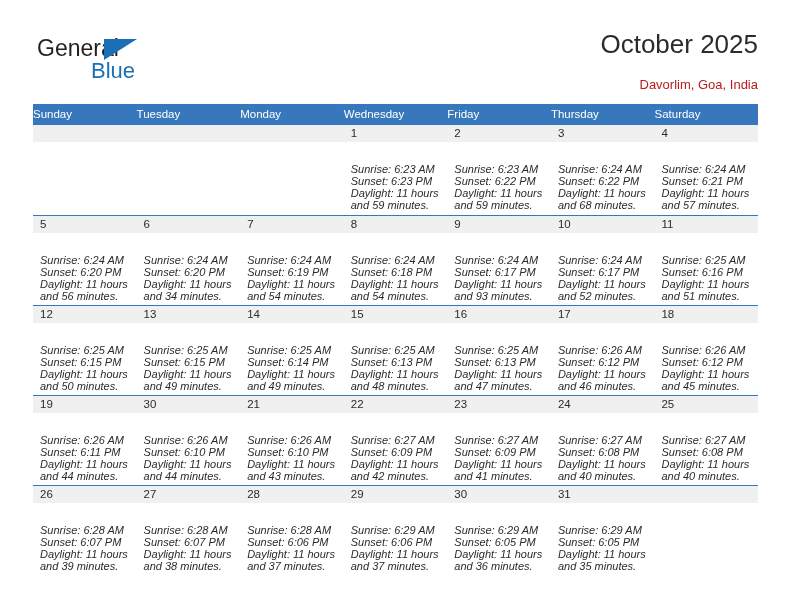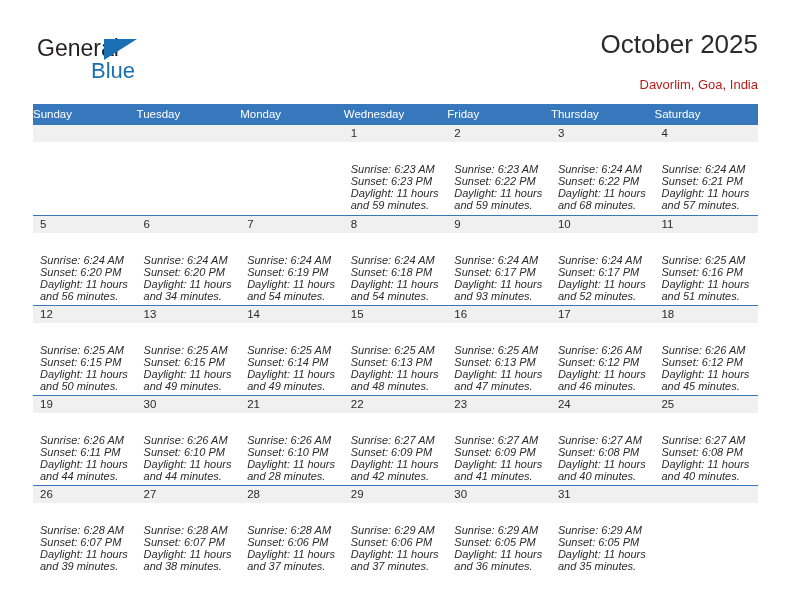--- a/index.html
+++ b/index.html
@@ -376,21 +376,21 @@
               <div>Daylight: 11 hours</div>
               <div>and 44 minutes.</div>
             </div>
           </div>
           <div class="day-cell">
             <div class="day-number-band">21</div>
             <div class="day-details">
               <div>Sunrise: 6:26 AM</div>
               <div>Sunset: 6:10 PM</div>
               <div>Daylight: 11 hours</div>
-              <div>and 28 minutes.</div>
+              <div>and 43 minutes.</div>
             </div>
           </div>
           <div class="day-cell">
             <div class="day-number-band">22</div>
             <div class="day-details">
               <div>Sunrise: 6:27 AM</div>
               <div>Sunset: 6:09 PM</div>
               <div>Daylight: 11 hours</div>
               <div>and 42 minutes.</div>
             </div>

